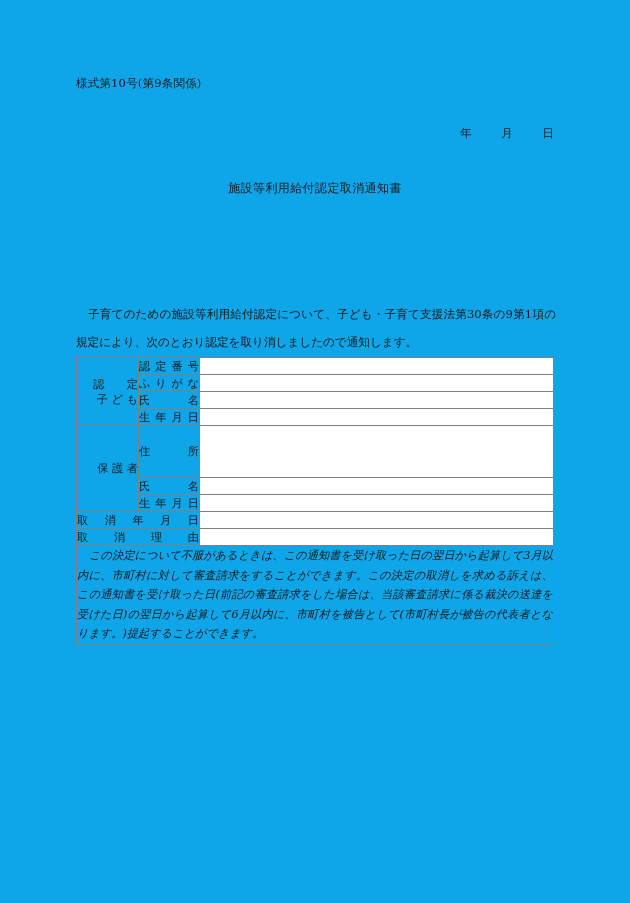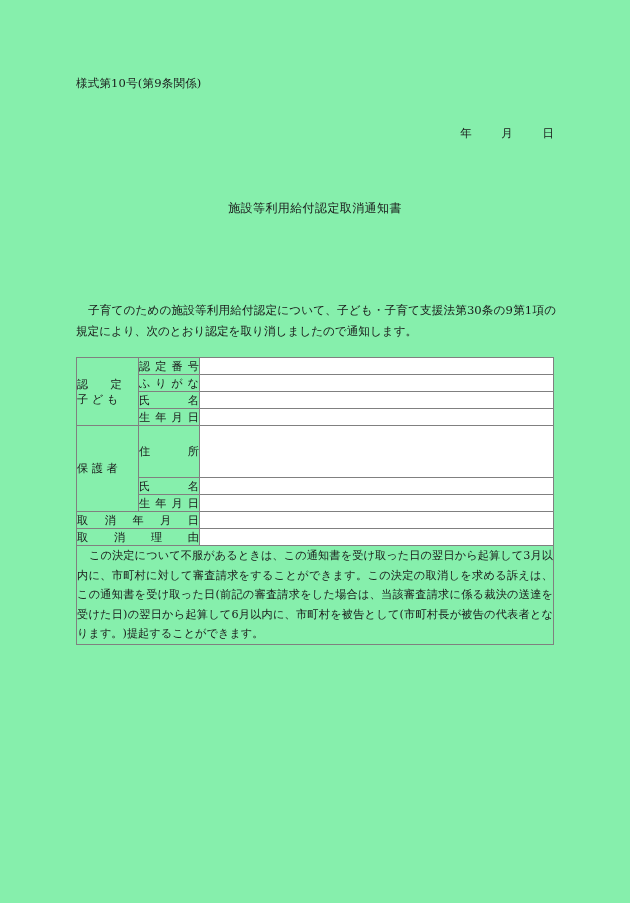--- a/index.html
+++ b/index.html
@@ -8,21 +8,21 @@
     background: #ffffff;
   }
   body {
     font-family: "DejaVu Serif", "Liberation Serif", serif;
     color: #1a1a1a;
   }
   #page {
     position: relative;
     width: 630px;
     height: 903px;
-    background: #86efac;
+    background: #0ea5e9;
     overflow: hidden;
   }
 
   
   .form-number {
     position: absolute;
     left: 76px;
     top: 76px;
     font-size: 11.5px;
     letter-spacing: 0.2px;
@@ -41,21 +41,21 @@
   }
   .date-line .dt {
     display: inline-block;
     padding-left: 26px;
   }
 
   
   .doc-title {
     position: absolute;
     left: 0;
-    top: 200px;
+    top: 180px;
     width: 630px;
     text-align: center;
     font-size: 12px;
     letter-spacing: 0.4px;
     white-space: nowrap;
   }
 
   
   .issuer {
     position: absolute;
@@ -68,21 +68,21 @@
     white-space: nowrap;
   }
 
   
   .body-paragraph {
     position: absolute;
     left: 76px;
     top: 300px;
     width: 480px;
     font-size: 11.6px;
-    line-height: 21px;
+    line-height: 28px;
     text-align: justify;
     text-indent: 12px;
   }
 
   
   .form-table {
     position: absolute;
     left: 76px;
     top: 357px;
     width: 478px;
@@ -94,21 +94,21 @@
     border: 1px solid #808080;
     padding: 0;
     height: 16px;
     vertical-align: middle;
   }
   .lbl-a { width: 61px; }
   .lbl-b { width: 60px; }
 
   
   .group-label {
-    text-align: left;
+    text-align: right;
     line-height: 15px;
     padding: 0 4px;
   }
   .group-label .gl-row {
     display: block;
     white-space: nowrap;
   }
 
   
   .sub-label {
@@ -131,20 +131,21 @@
     display: flex;
     justify-content: space-between;
     white-space: nowrap;
   }
 
   
   .notice-cell {
     height: 163px;
     vertical-align: top;
     padding: 9px 10px 0 11px;
+    font-style: italic;
   }
   .notice-text {
     font-size: 11.2px;
     line-height: 19.5px;
     text-align: justify;
     text-indent: 12px;
   }
 </style>
 </head>
 <body>

